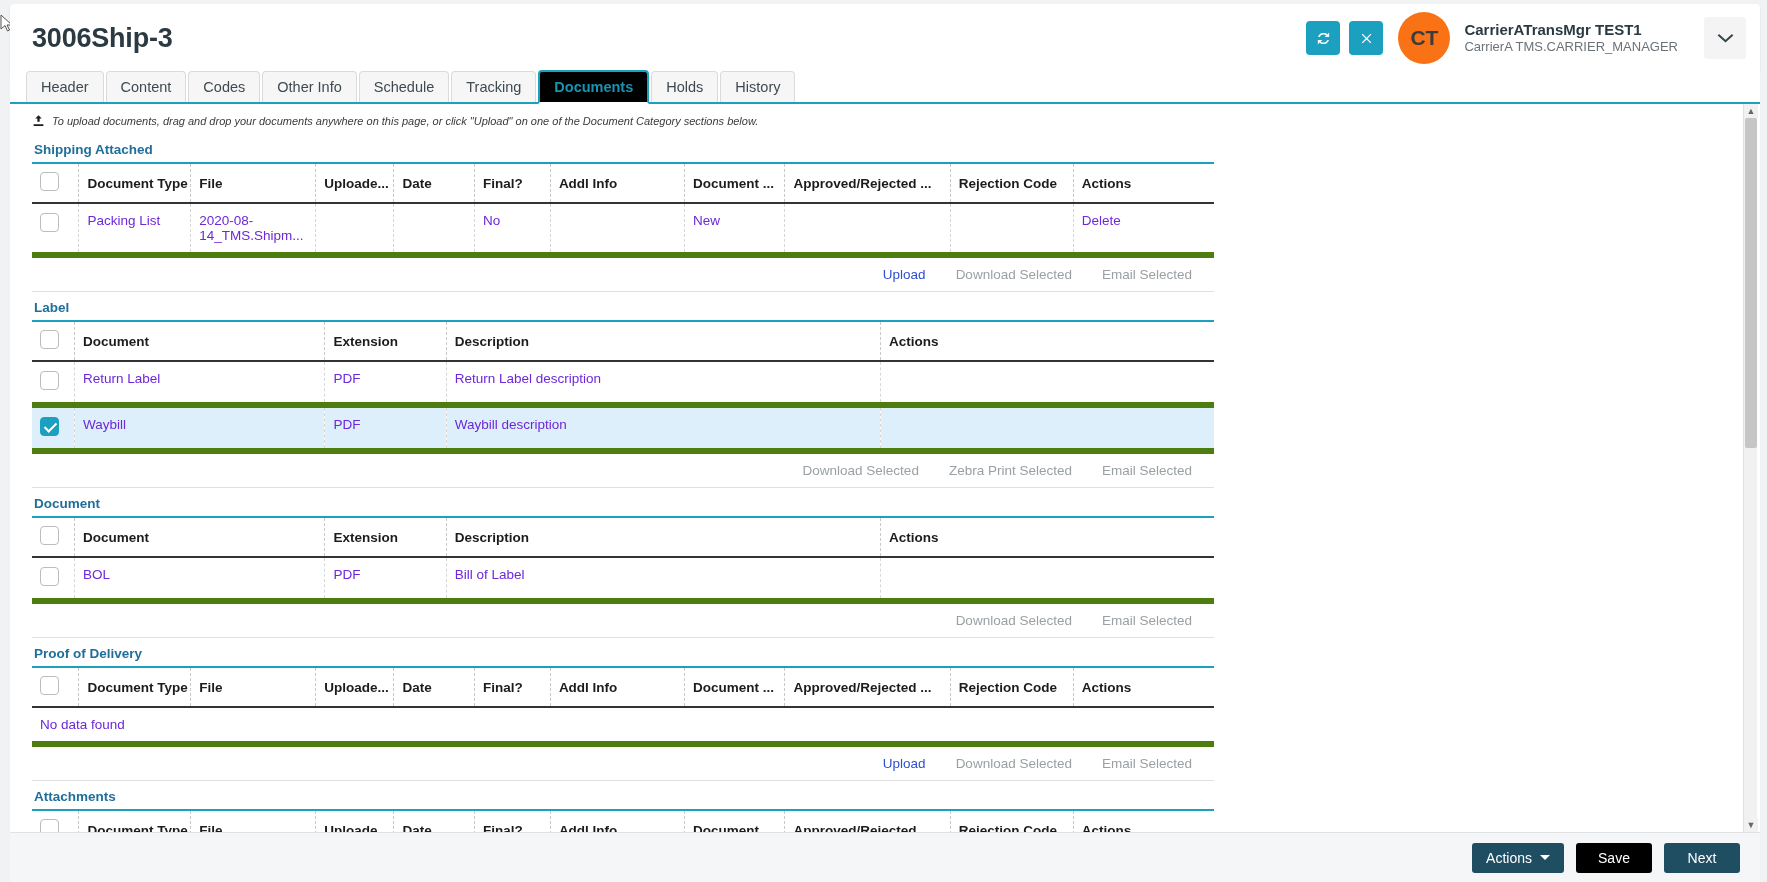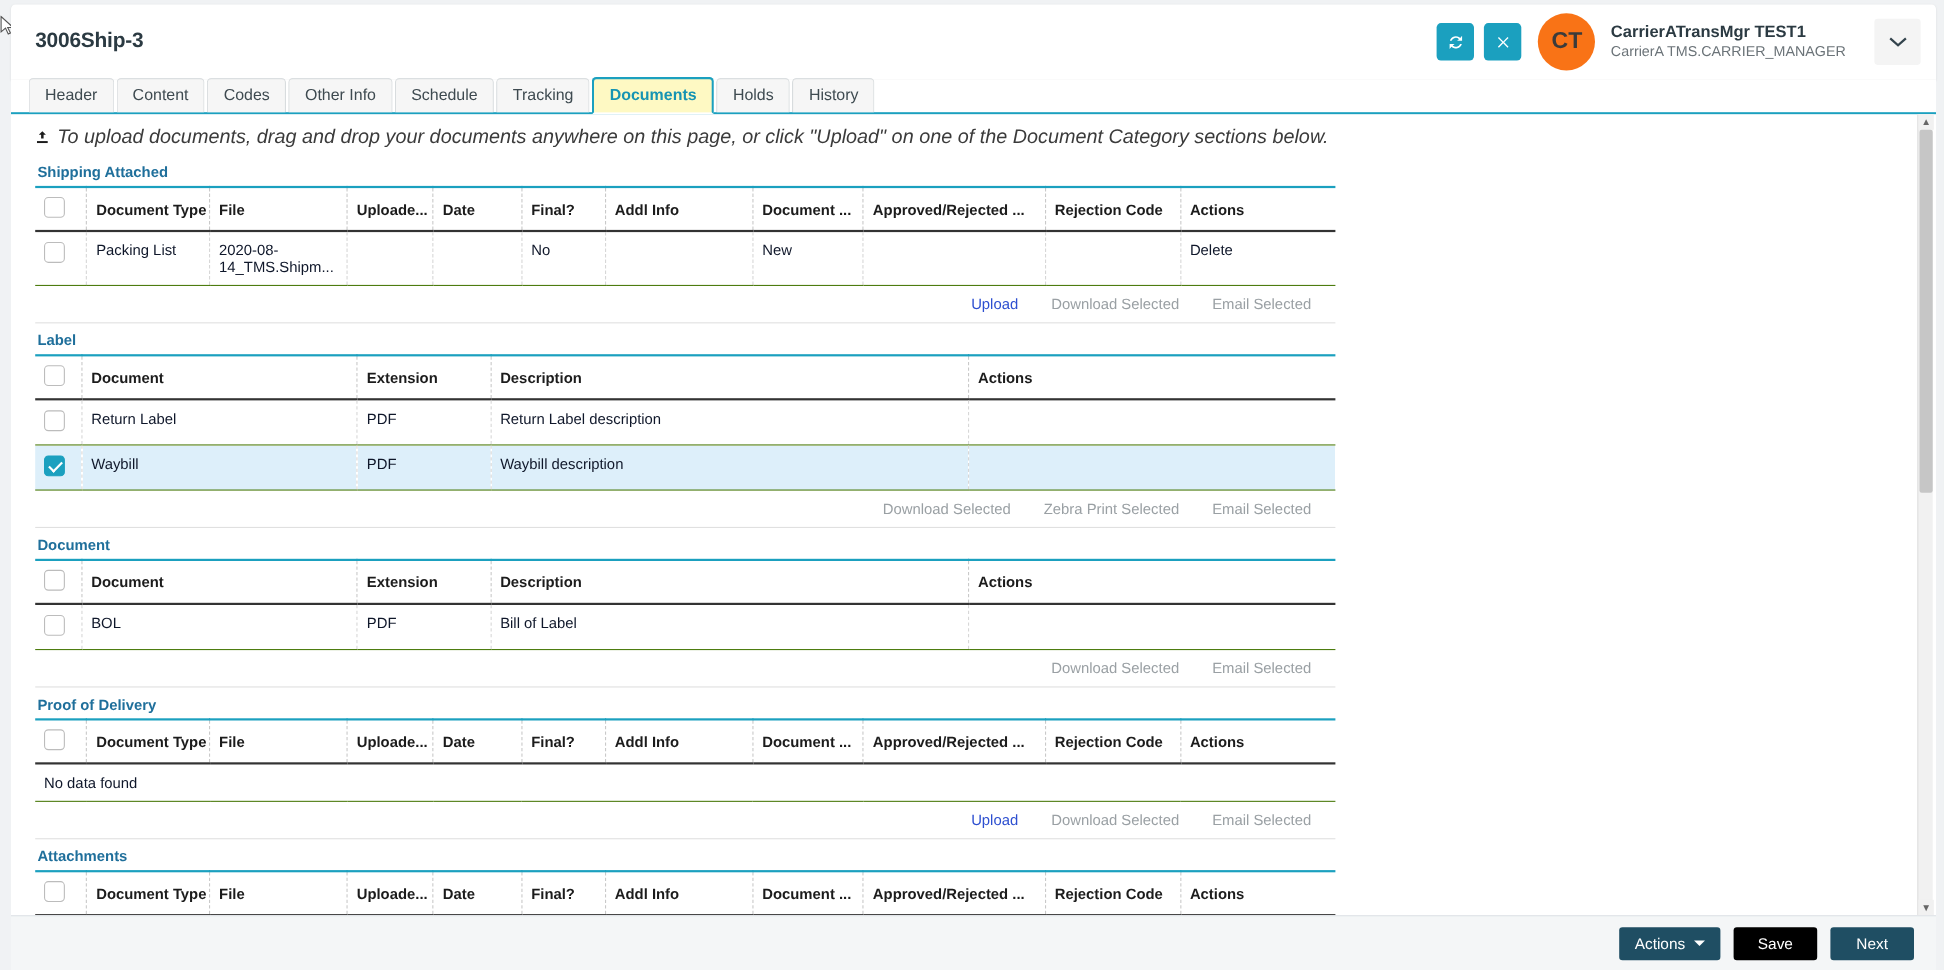--- a/index.html
+++ b/index.html
@@ -22,21 +22,21 @@
   .topbar {
     position: absolute; left: 10px; top: 4px;
     width: 1750px; height: 68px;
     background: #ffffff;
     border-radius: 4px 4px 0 0;
     display: flex; align-items: center;
     box-shadow: 0 1px 2px rgba(0,0,0,.10);
   }
   .page-title {
     margin-left: 22px;
-    font-size: 19px;
+    font-size: 27px;
     font-weight: bold;
     color: #2b3a42;
     letter-spacing: -.2px;
   }
   .topbar-right {
     margin-left: auto;
     display: flex; align-items: center;
     padding-right: 14px;
   }
   .sq-btn {
@@ -82,39 +82,39 @@
     color: #3e4a50;
     background: #f6f6f6;
     border: 1px solid #d8dcde;
     border-bottom: none;
     border-radius: 4px 4px 0 0;
     margin-right: 2px;
     cursor: pointer;
     white-space: nowrap;
   }
   .tab.active {
-    background: #fef9c3;
+    background: #000000;
     color: #1694b3;
     font-weight: bold;
     border: 2px solid #1ba0bf;
     border-bottom: 2px solid #ffffff;
     height: 34px; line-height: 31px;
     margin-bottom: -2px;
   }
 
   
   .content {
     position: absolute; left: 10px; top: 104px;
     width: 1750px; height: 728px;
     background: #ffffff;
     overflow: hidden;
   }
   .hint {
     padding: 10px 0 6px 22px;
-    font-size: 18px;
+    font-size: 11px;
     font-style: italic;
     color: #3b3b3b;
     display: flex; align-items: center; gap: 7px;
   }
 
   .section { margin: 0 0 0 22px; width: 1182px; }
   .section-title {
     color: #1f6f9b;
     font-weight: bold;
     font-size: 13.5px;
@@ -134,24 +134,24 @@
     padding: 8px 6px 8px 8px;
     border-right: 1px dashed #c9c9c9;
     border-bottom: 2px solid #333;
     background: #fff;
     white-space: nowrap;
     overflow: hidden;
   }
   table.grid th:last-child { border-right: none; }
   table.grid td {
     font-size: 13.5px;
-    color: #0f172a;
+    color: #6d28d9;
     padding: 9px 6px 9px 8px;
     border-right: 1px dashed #d7d7d7;
-    border-bottom: 1px solid #4d7c0f;
+    border-bottom: 6px solid #4d7c0f;
     vertical-align: top;
     overflow: hidden;
     word-wrap: break-word;
   }
   table.grid td:last-child { border-right: none; }
   tr.selected td { background: #ddeffa; }
   .col-cb { width: 40px; }
   .link { color: #2d4fd0; cursor: pointer; }
   .link-blue { color: #1b5ec9; cursor: pointer; }
 

